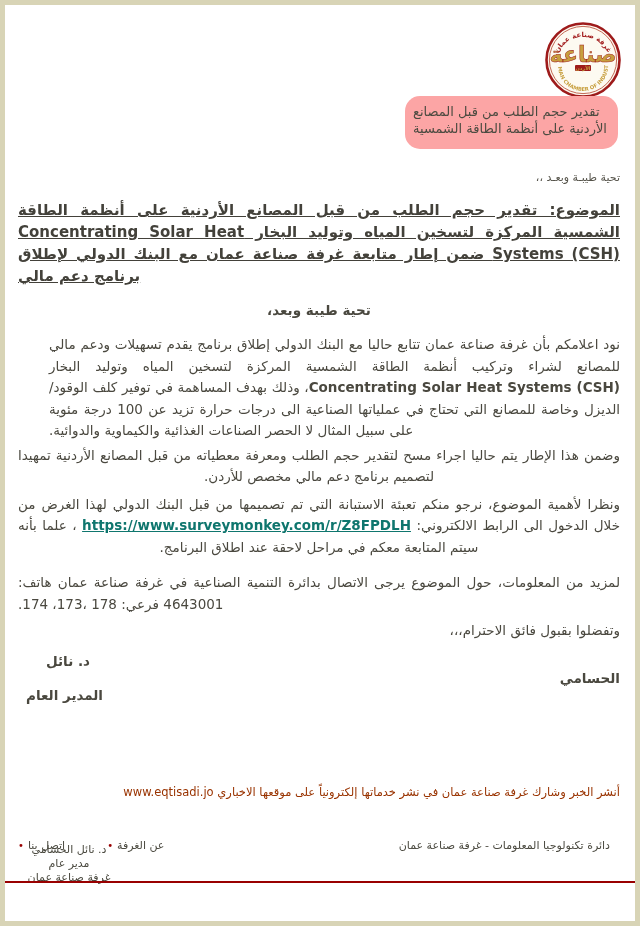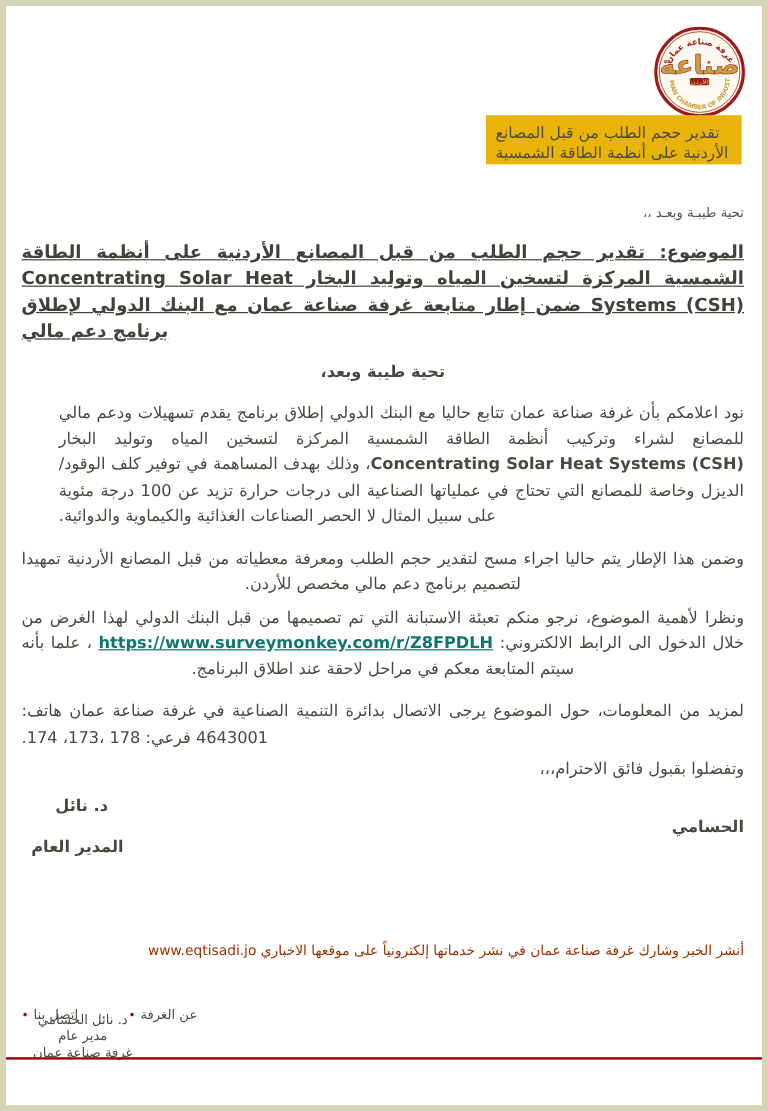--- a/index.html
+++ b/index.html
@@ -10,44 +10,44 @@
     background:#ffffff;
     font-family:"DejaVu Sans",sans-serif;
     color:#4a483f;
     overflow:hidden;
   }
   
   .logo{position:absolute;top:17px;right:14px;width:76px;height:76px;}
   
   .infobox{
     position:absolute;top:91px;left:400px;width:197px;
-    background:#eab308;color:#4b4a40;
+    background:#fca5a5;color:#4b4a40;
     font-size:13px;line-height:17px;
-    padding:7px 8px 0 8px;
-    direction:rtl;text-align:left;
+    padding:7px 8px 12px 8px;
+    direction:rtl;text-align:left;border-radius:15px;
   }
   
   .letter{
     position:absolute;top:165px;left:13px;right:15px;
     direction:rtl;
     font-size:13.5px;line-height:21.5px;
   }
   .small-line{font-size:11px;line-height:15px;text-align:right;color:#55534a;}
   .subject{
     margin-top:14px;
     font-size:15px;line-height:22px;font-weight:bold;
     color:#43413a;
     text-decoration:underline;
     text-align:justify;text-align-last:left;
   }
   .salutation{margin-top:14px;font-weight:bold;line-height:18px;text-align:center;}
   .para{text-align:justify;text-align-last:left;}
   .para.last-center{text-align-last:center;}
   .p1{margin-top:15px;margin-left:31px;}
-  .p2{margin-top:14px;}
+  .p2{margin-top:3px;}
   .p3{margin-top:6px;}
   .p4{margin-top:14px;}
   .latin{direction:ltr;unicode-bidi:isolate;}
   .bold{font-weight:bold;}
   .survey-link{color:#0f766e;font-weight:bold;text-decoration:underline;direction:ltr;unicode-bidi:isolate;cursor:pointer;}
   .closing{margin-top:6px;font-weight:normal;line-height:18px;text-align:right;}
   .sig-name1{margin-top:14px;font-weight:bold;line-height:17px;text-align:left;padding-left:28px;}
   .sig-name2{font-weight:bold;line-height:17px;text-align:right;}
   .sig-title{font-weight:bold;line-height:17px;text-align:left;padding-left:8px;}
   
@@ -134,15 +134,16 @@
     <div>غرفة صناعة عمان</div>
   </div>
 
   <div class="red-rule"></div>
 
   <div class="footer">
     <div class="footer-links">
       <span class="footer-item"><span class="bullet">•</span><span>اتصل بنا</span></span>
       <span class="footer-item"><span class="bullet">•</span><span>عن الغرفة</span></span>
     </div>
+    <div class="footer-right">دائرة تكنولوجيا المعلومات - غرفة صناعة عمان</div>
   </div>
 
 </div>
 
 </body></html>

